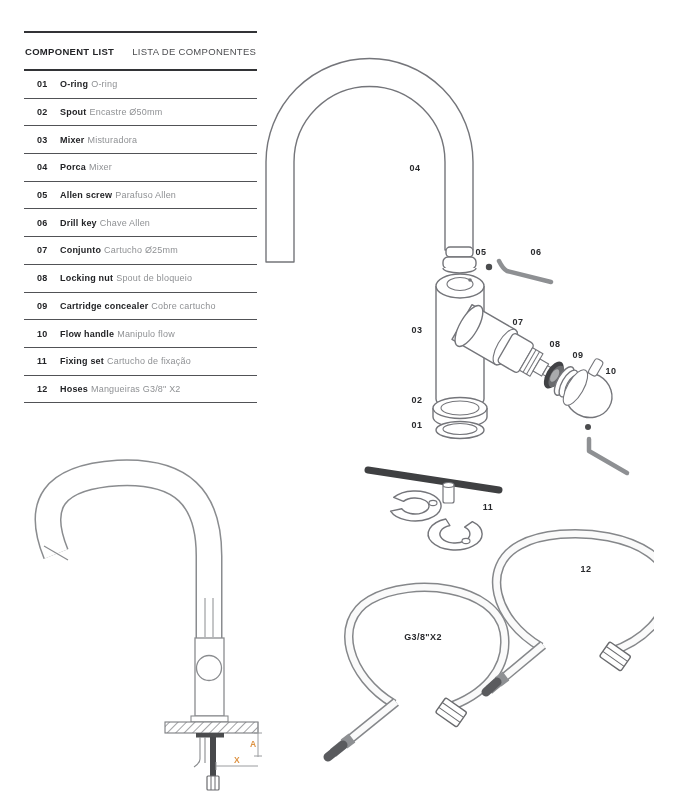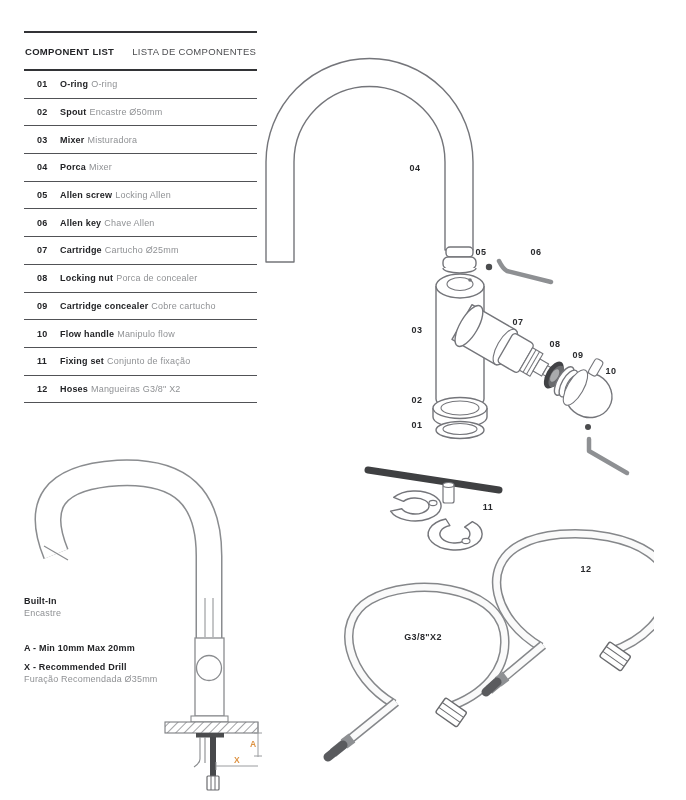--- a/index.html
+++ b/index.html
@@ -200,45 +200,45 @@
     <div class="cl-row">
         <span class="cl-num">03</span>
         <span class="cl-name"><span class="en">Mixer</span><span class="pt">Misturadora</span></span>
       </div>
     <div class="cl-row">
         <span class="cl-num">04</span>
         <span class="cl-name"><span class="en">Porca</span><span class="pt">Mixer</span></span>
       </div>
     <div class="cl-row">
         <span class="cl-num">05</span>
-        <span class="cl-name"><span class="en">Allen screw</span><span class="pt">Locking Allen</span></span>
+        <span class="cl-name"><span class="en">Allen screw</span><span class="pt">Parafuso Allen</span></span>
       </div>
     <div class="cl-row">
         <span class="cl-num">06</span>
-        <span class="cl-name"><span class="en">Allen key</span><span class="pt">Chave Allen</span></span>
+        <span class="cl-name"><span class="en">Drill key</span><span class="pt">Chave Allen</span></span>
       </div>
     <div class="cl-row">
         <span class="cl-num">07</span>
-        <span class="cl-name"><span class="en">Cartridge</span><span class="pt">Cartucho Ø25mm</span></span>
+        <span class="cl-name"><span class="en">Conjunto</span><span class="pt">Cartucho Ø25mm</span></span>
       </div>
     <div class="cl-row">
         <span class="cl-num">08</span>
-        <span class="cl-name"><span class="en">Locking nut</span><span class="pt">Porca de concealer</span></span>
+        <span class="cl-name"><span class="en">Locking nut</span><span class="pt">Spout de bloqueio</span></span>
       </div>
     <div class="cl-row">
         <span class="cl-num">09</span>
         <span class="cl-name"><span class="en">Cartridge concealer</span><span class="pt">Cobre cartucho</span></span>
       </div>
     <div class="cl-row">
         <span class="cl-num">10</span>
         <span class="cl-name"><span class="en">Flow handle</span><span class="pt">Manipulo flow</span></span>
       </div>
     <div class="cl-row">
         <span class="cl-num">11</span>
-        <span class="cl-name"><span class="en">Fixing set</span><span class="pt">Conjunto de fixação</span></span>
+        <span class="cl-name"><span class="en">Fixing set</span><span class="pt">Cartucho de fixação</span></span>
       </div>
     <div class="cl-row">
         <span class="cl-num">12</span>
         <span class="cl-name"><span class="en">Hoses</span><span class="pt">Mangueiras G3/8" X2</span></span>
       </div>
   </section>
 
   <div class="plabel" style="left:415px;top:168px">04</div>
   <div class="plabel" style="left:481px;top:252px">05</div>
   <div class="plabel" style="left:536px;top:252px">06</div>
@@ -246,26 +246,17 @@
   <div class="plabel" style="left:518px;top:322px">07</div>
   <div class="plabel" style="left:555px;top:344px">08</div>
   <div class="plabel" style="left:578px;top:355px">09</div>
   <div class="plabel" style="left:611px;top:371px">10</div>
   <div class="plabel" style="left:417px;top:400px">02</div>
   <div class="plabel" style="left:417px;top:425px">01</div>
   <div class="plabel" style="left:488px;top:507px">11</div>
   <div class="plabel" style="left:586px;top:569px">12</div>
   <div class="plabel" style="left:423px;top:637px">G3/8"X2</div>
 
-  <div class="bi">
-    <div class="b">Built-In</div>
-    <div class="g">Encastre</div>
-    <div class="gap"></div>
-    <div class="b">A - Min 10mm Max 20mm</div>
-    <div class="gap2"></div>
-    <div class="b">X - Recommended Drill</div>
-    <div class="g">Furação Recomendada Ø35mm</div>
-  </div>
 
   <div class="dim" style="left:250px;top:739px">A</div>
   <div class="dim" style="left:234px;top:755px">X</div>
 
 </div>
 
 </body></html>

